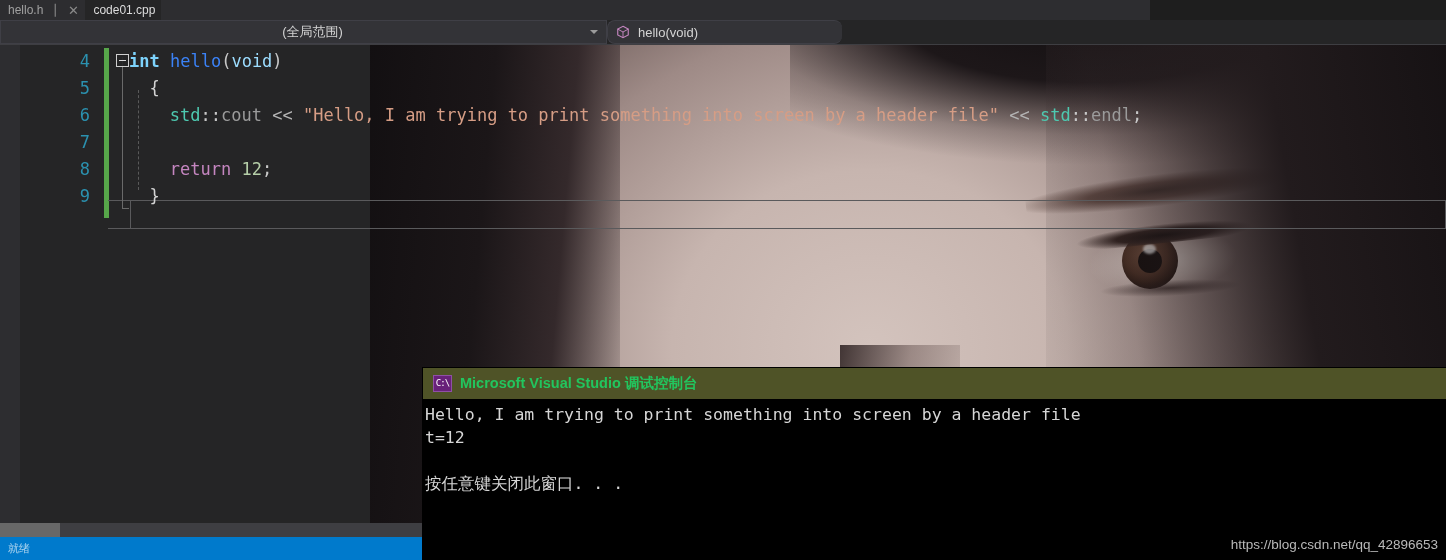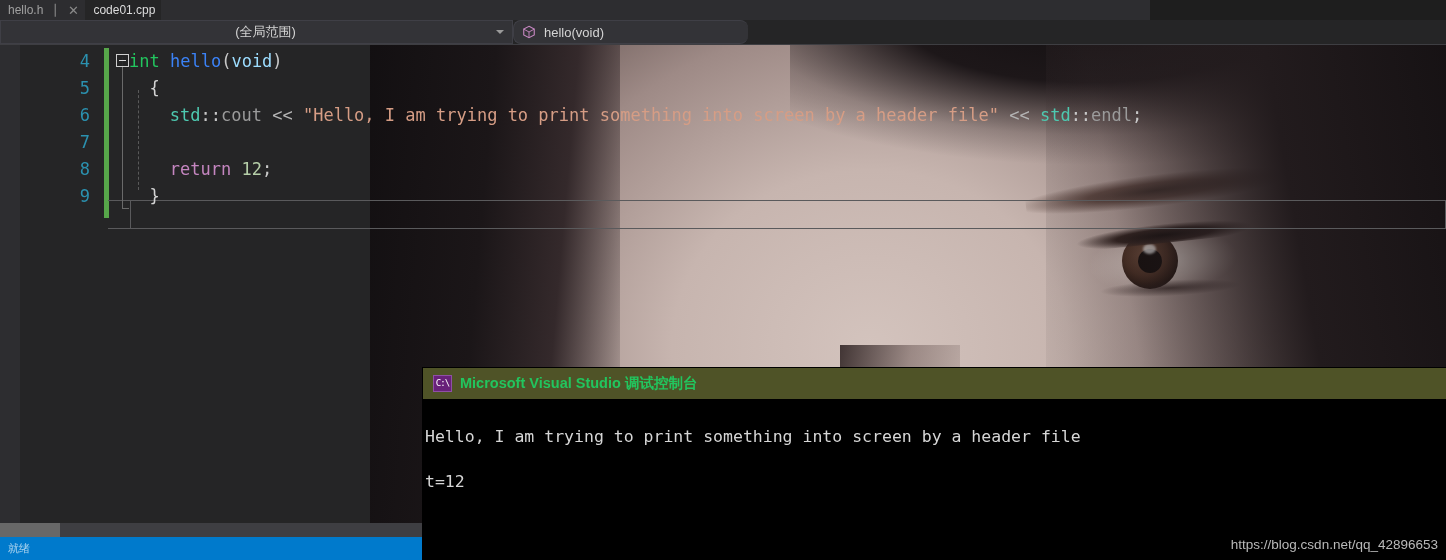--- a/index.html
+++ b/index.html
@@ -71,21 +71,21 @@
     background: #333337;
     border: 1px solid #3f3f46;
     box-sizing: border-box;
     height: 24px;
     margin: 0;
     position: relative;
     color: #d4d4d4;
     font-size: 13px;
   }
   #nav-combo-project { width: 604px; padding-left: 5px; }
-  #nav-combo-scope   { width: 513px; padding-left: 18px; }
+  #nav-combo-scope   { width: 607px; padding-left: 18px; }
   #nav-combo-member  { width: 235px; padding-left: 8px; border-right: none; border-radius: 8px; }
   .combo-arrow {
     position: absolute;
     right: 8px;
     top: 50%;
     transform: translateY(-50%);
     width: 0; height: 0;
     border-left: 4px solid transparent;
     border-right: 4px solid transparent;
     border-top: 4px solid #9b9b9b;
@@ -345,21 +345,21 @@
     position: absolute;
     left: 108px; top: 155px;
     width: 22px; height: 29px;
     border-top: 1px solid #5a5a5c;
     border-bottom: 1px solid #5a5a5c;
     box-sizing: border-box;
     z-index: 5;
   }
 
   
-  .k-type   { color: #22c55e; }   
+  .k-type   { color: #7dd3fc; font-weight: bold; }   
   .k-fn     { color: #3b82f6; }   
   .k-punc   { color: #c8c8c8; }
   .k-param  { color: #9cdcfe; }
   .k-ns     { color: #4ec9b0; }
   .k-member { color: #9b9b9b; }
   .k-op     { color: #b4b4b4; }
   .k-str    { color: #d69d85; }
   .k-kw     { color: #c586c0; }   
   .k-num    { color: #b5cea8; }
   .k-brace  { color: #d4d4d4; }
@@ -407,21 +407,21 @@
     background: #000000;
     padding: 4px 0 0 2px;
     box-sizing: border-box;
     position: relative;
     font-family: "DejaVu Sans Mono", "Liberation Mono", monospace;
     font-size: 16.5px;
     line-height: 23px;
     color: #d6d6d6;
     white-space: pre;
   }
-  .con-line { white-space: pre; margin-top: 22px; }
+  .con-line { white-space: pre; }
   #watermark {
     position: absolute;
     right: 8px;
     bottom: 8px;
     color: #b9b9b9;
     font-size: 13.5px;
     font-family: "Liberation Sans", sans-serif;
     white-space: nowrap;
   }
 

